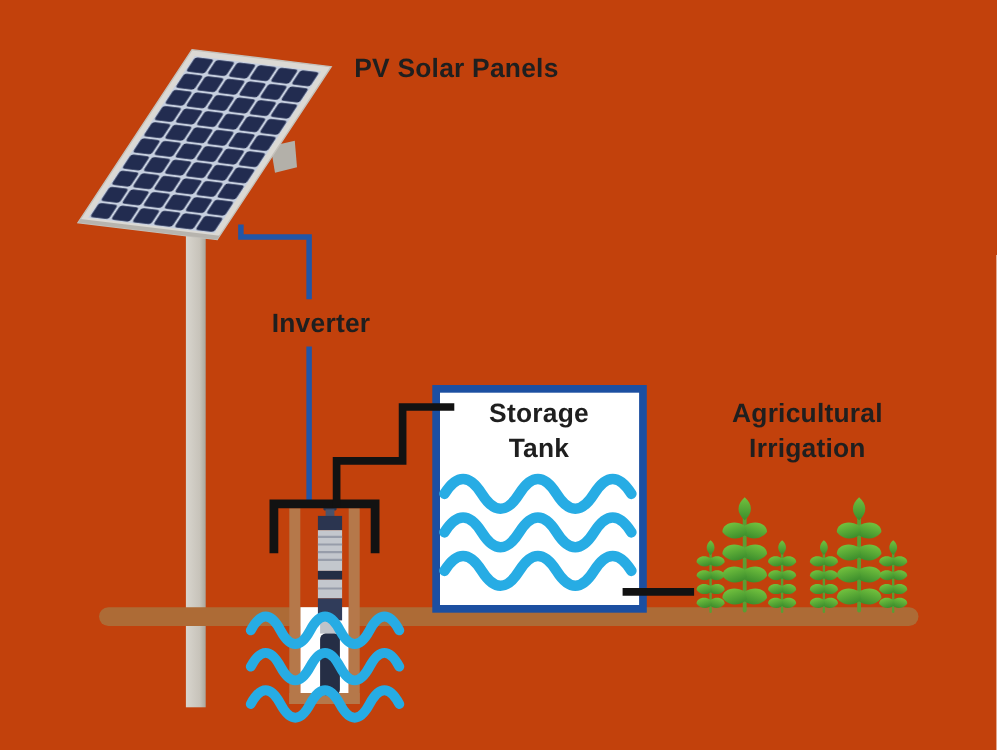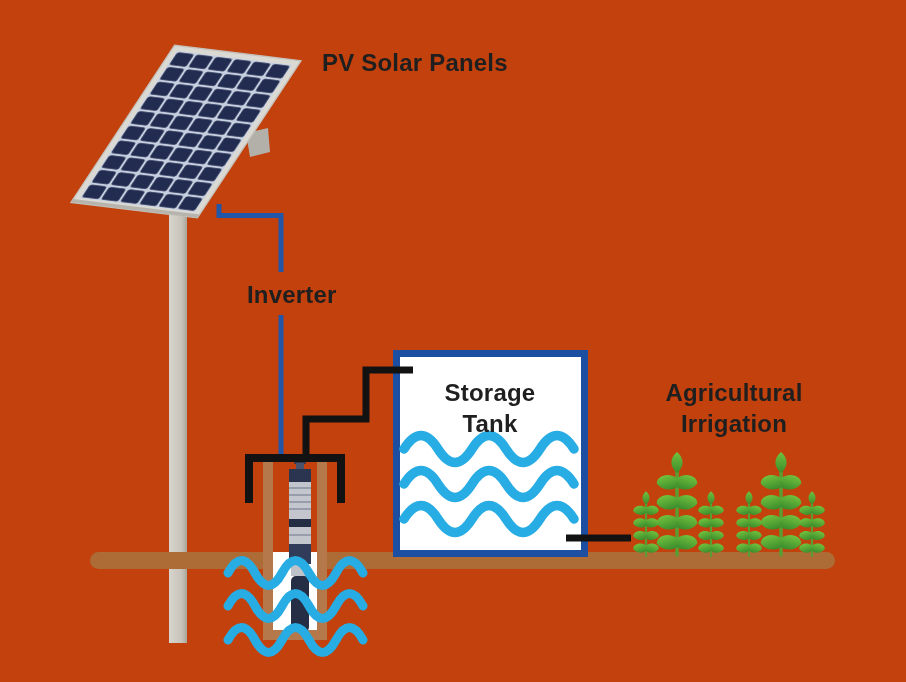--- a/index.html
+++ b/index.html
@@ -23,21 +23,21 @@
   html,body{margin:0;padding:0;background:#fff;}
   .canvas{
     position:relative;width:906px;height:682px;background:#c2410c;
     font-family:"Liberation Sans",sans-serif;overflow:hidden;
   }
   .diagram-svg{position:absolute;left:0;top:0;}
   .lbl{
     position:absolute;font-weight:bold;font-size:24px;line-height:31px;
     color:var(--label-color);letter-spacing:0.2px;white-space:nowrap;
   }
-  .lbl.wrap{white-space:normal;text-align:center;margin-top:16px;}
+  .lbl.wrap{white-space:normal;text-align:center;}
   .stem{stroke:var(--stem-green);stroke-width:3.5;stroke-linecap:round;}
   .waterline{fill:none;stroke:var(--water-blue);stroke-linecap:round;}
   .pipe{fill:none;stroke:var(--pipe-black);}
   .wire{fill:none;stroke:var(--wire-blue);stroke-width:5;}
 </style>
 </head>
 <body>
 
 <div class="canvas">
 

